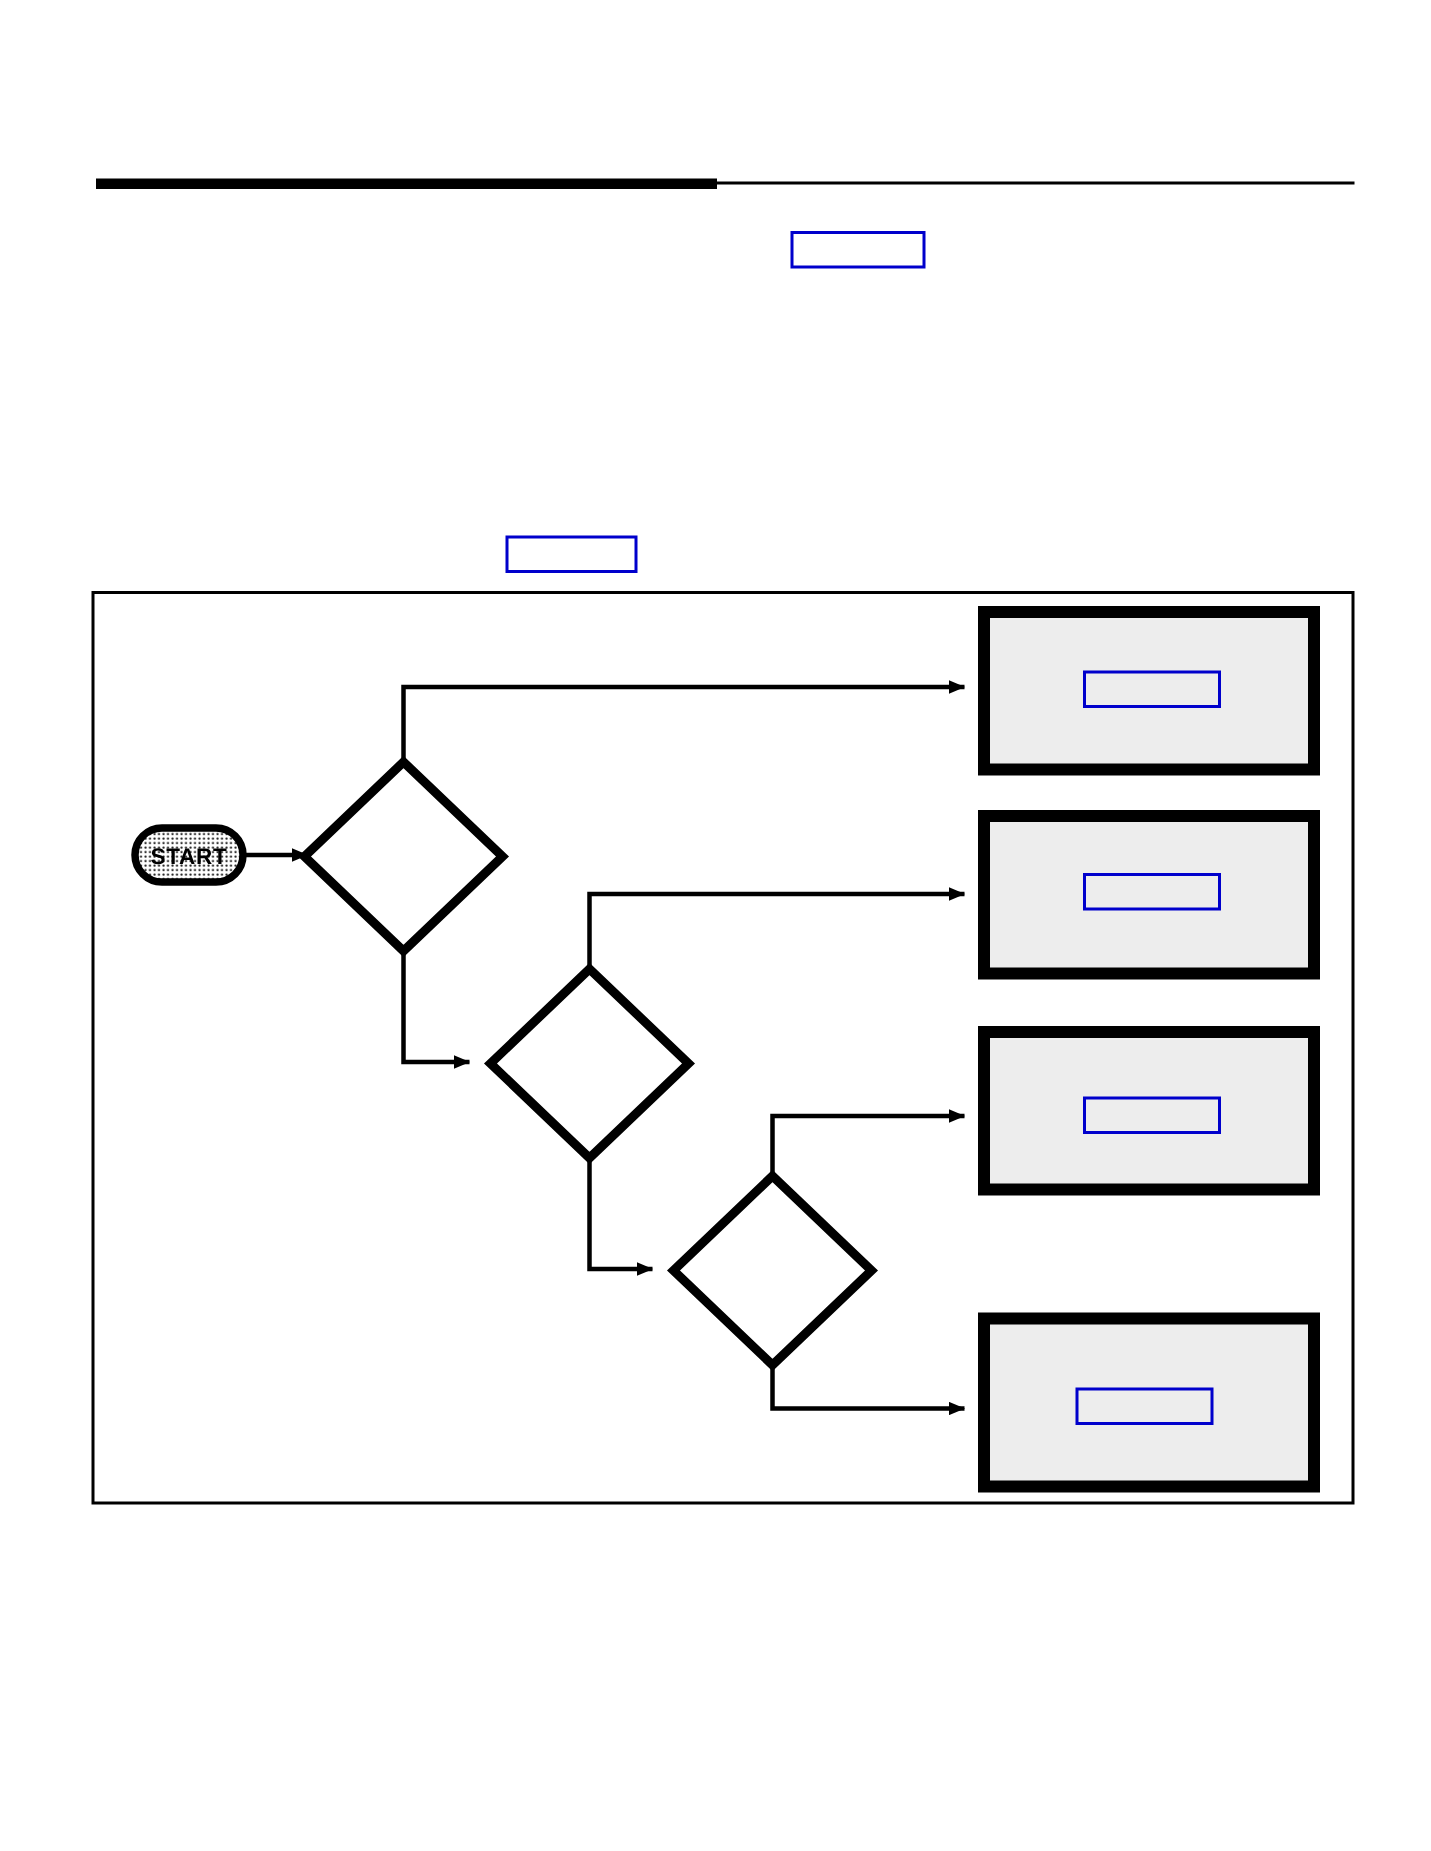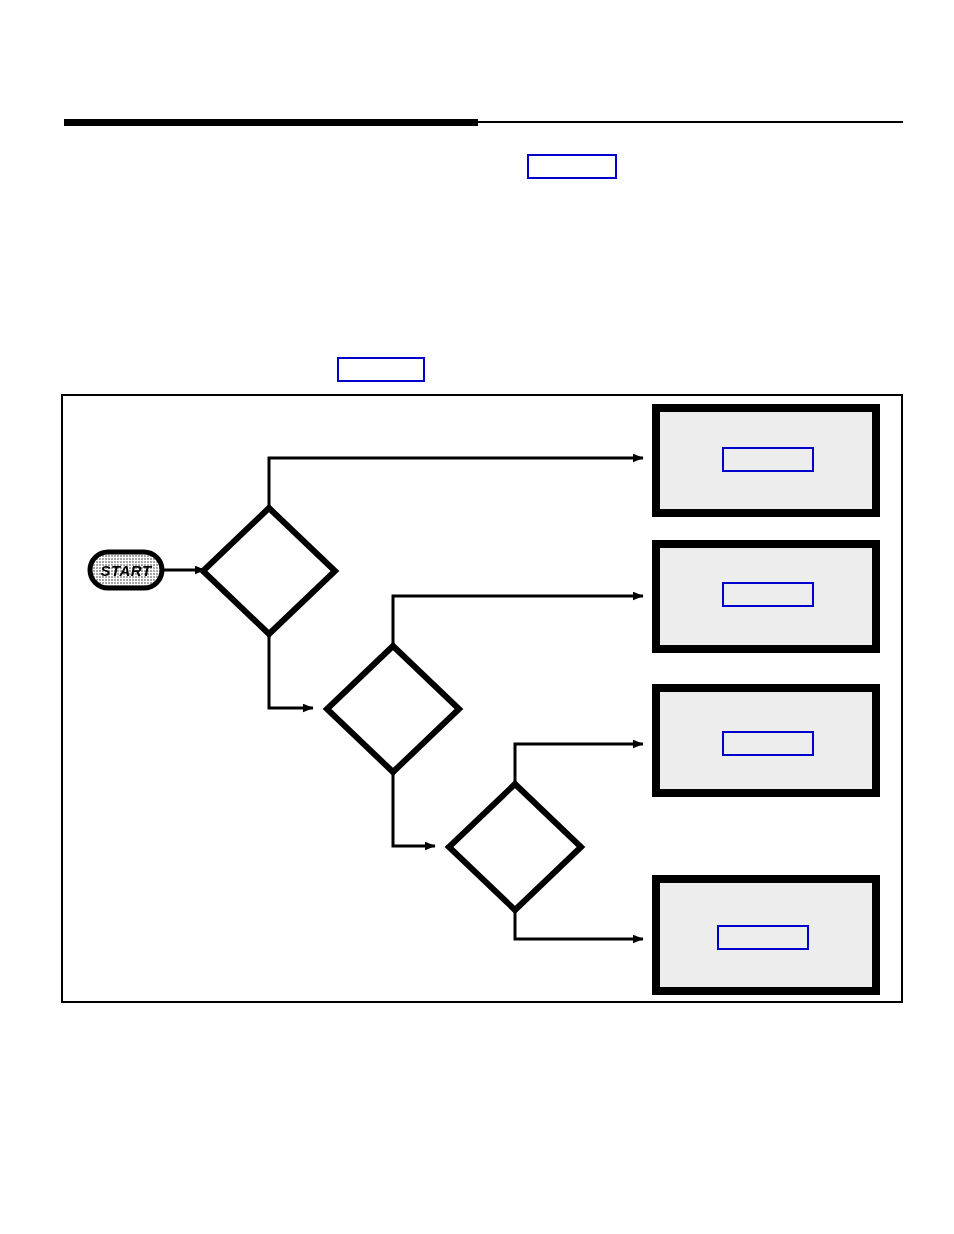--- a/index.html
+++ b/index.html
@@ -64,21 +64,20 @@
   
   #figure-frame {
     position: absolute;
     left: 61px;
     top: 394px;
     width: 842px;
     height: 609px;
     border: 2px solid #000000;
     box-sizing: border-box;
     background: #ffffff;
-    font-style: italic;
   }
   #flow-svg {
     position: absolute;
     left: 0;
     top: 0;
     width: 842px;
     height: 609px;
     display: block;
   }
 

